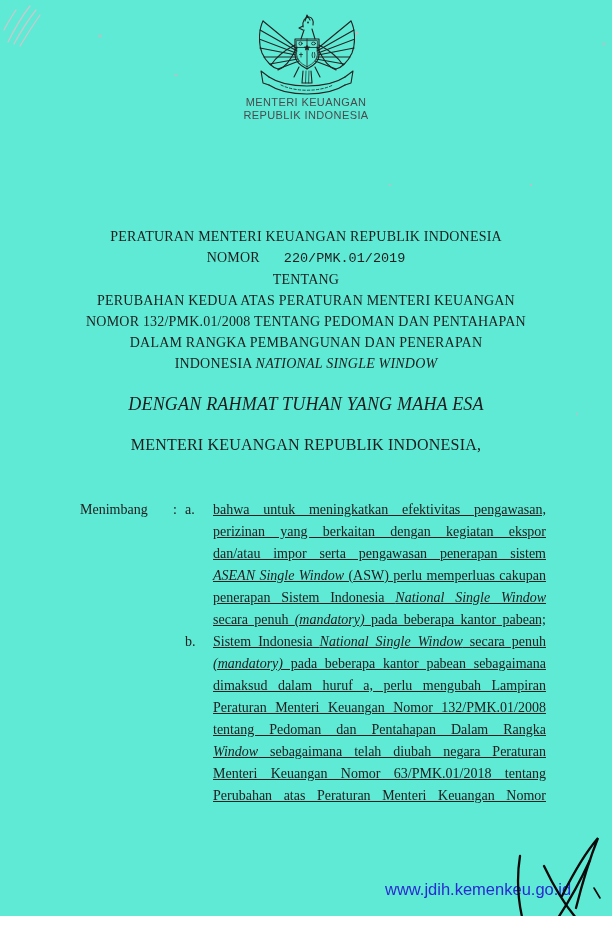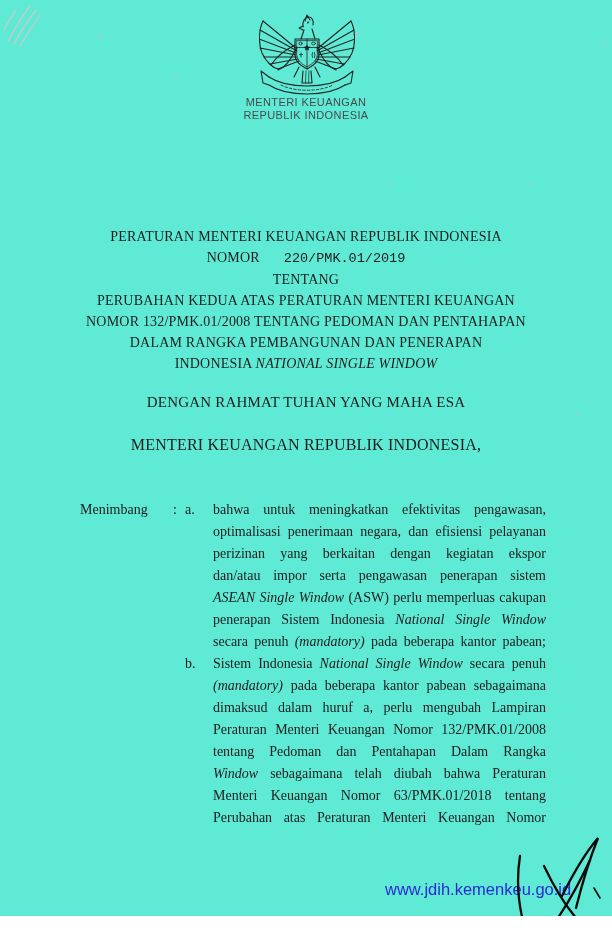--- a/index.html
+++ b/index.html
@@ -14,33 +14,33 @@
   .salinan{position:absolute;top:124px;left:0;right:0;text-align:center;
            font-weight:bold;font-size:14px;letter-spacing:.8px;color:#1a1a1a;}
 
   
   .title-block{position:absolute;top:226px;left:73px;width:466px;text-align:center;
                font-size:14px;line-height:21px;letter-spacing:.2px;color:#1d1d1f;}
   .nomor-gap{display:inline-block;width:24px;}
   .mono{font-family:"Liberation Mono", monospace;font-size:13.5px;letter-spacing:0;}
 
   .invocation{position:absolute;top:394px;left:73px;width:466px;text-align:center;
-              font-size:15px;letter-spacing:.2px;color:#1d1d1f;}
+              font-size:18px;letter-spacing:.2px;color:#1d1d1f;font-style:italic;}
   .authority{position:absolute;top:436px;left:73px;width:466px;text-align:center;
              font-size:16px;letter-spacing:.2px;color:#1d1d1f;}
 
   
   .menimbang{position:absolute;top:499px;left:80px;width:466px;display:flex;
              font-size:14px;line-height:22px;}
   .m-label{width:93px;flex:0 0 93px;}
   .m-colon{width:12px;flex:0 0 12px;}
   .m-items{flex:1;}
   .m-item{display:flex;}
   .m-marker{width:28px;flex:0 0 28px;}
-  .m-lines{flex:1;}
+  .m-lines{flex:1;text-decoration:underline;}
   .jline{text-align:justify;text-align-last:justify;white-space:normal;}
   .it{font-style:italic;}
 
   
   .watermark{position:absolute;top:880px;left:385px;
              font-family:"Liberation Sans", sans-serif;font-size:16.5px;font-weight:400;}
   .paraf{position:absolute;top:836px;left:478px;width:132px;height:100px;}
   .corner-noise{position:absolute;top:0;left:0;width:64px;height:52px;}
   .specks{position:absolute;top:0;left:0;width:612px;height:936px;pointer-events:none;}
 </style>
@@ -125,37 +125,36 @@
   <div class="authority">MENTERI KEUANGAN REPUBLIK INDONESIA,</div>
 
   <div class="menimbang">
     <div class="m-label">Menimbang</div>
     <div class="m-colon">:</div>
     <div class="m-items" id="menimbang-items">
         <div class="m-item">
           <div class="m-marker">a.</div>
           <div class="m-lines">
             <div class="jline"><span>bahwa untuk meningkatkan efektivitas pengawasan,</span></div>
-            <div class="jline"><span>optimalisasi penerimaan negara, dan efisiensi pelayanan</span></div>
             <div class="jline"><span>perizinan yang berkaitan dengan kegiatan ekspor</span></div>
             <div class="jline"><span>dan/atau impor serta pengawasan penerapan sistem</span></div>
             <div class="jline"><span class="it">ASEAN Single Window</span><span> (ASW) perlu memperluas cakupan</span></div>
             <div class="jline"><span>penerapan Sistem Indonesia </span><span class="it">National Single Window</span></div>
             <div class="jline"><span>secara penuh </span><span class="it">(mandatory)</span><span> pada beberapa kantor pabean;</span></div>
           </div>
         </div>
         <div class="m-item">
           <div class="m-marker">b.</div>
           <div class="m-lines">
             <div class="jline"><span>Sistem Indonesia </span><span class="it">National Single Window</span><span> secara penuh</span></div>
             <div class="jline"><span class="it">(mandatory)</span><span> pada beberapa kantor pabean sebagaimana</span></div>
             <div class="jline"><span>dimaksud dalam huruf  a, perlu mengubah Lampiran</span></div>
             <div class="jline"><span>Peraturan Menteri Keuangan Nomor 132/PMK.01/2008</span></div>
             <div class="jline"><span>tentang Pedoman dan Pentahapan Dalam Rangka</span></div>
-            <div class="jline"><span class="it">Window</span><span> sebagaimana telah diubah bahwa Peraturan</span></div>
+            <div class="jline"><span class="it">Window</span><span> sebagaimana telah diubah negara Peraturan</span></div>
             <div class="jline"><span>Menteri Keuangan Nomor 63/PMK.01/2018 tentang</span></div>
             <div class="jline"><span>Perubahan atas Peraturan Menteri Keuangan Nomor</span></div>
           </div>
         </div>
       </div>
   </div>
 
   <div class="watermark" style="color: rgb(42, 42, 210);">www.jdih.kemenkeu.go.id</div>
 
   <svg class="paraf" viewBox="0 0 132 100" fill="none" stroke="#0a0a0a" stroke-width="2.3" stroke-linecap="round">

